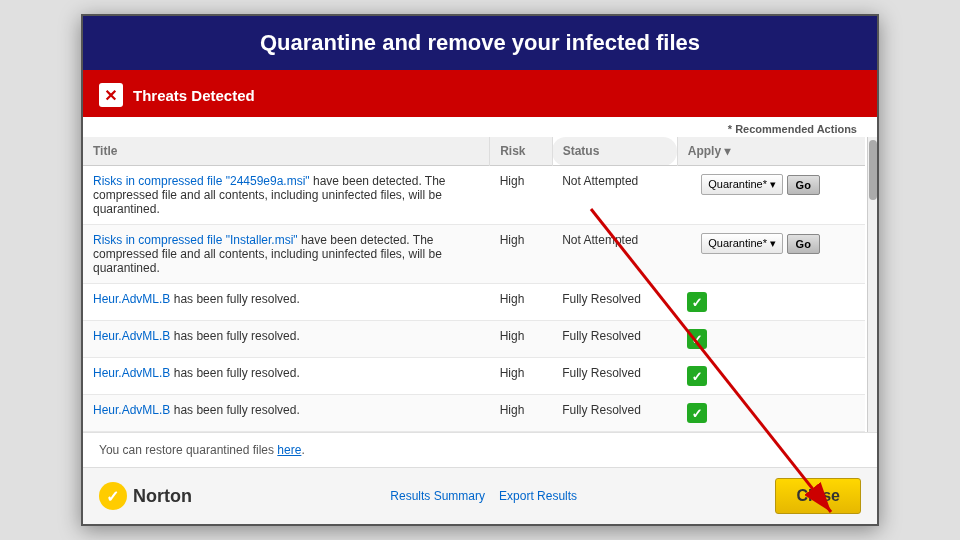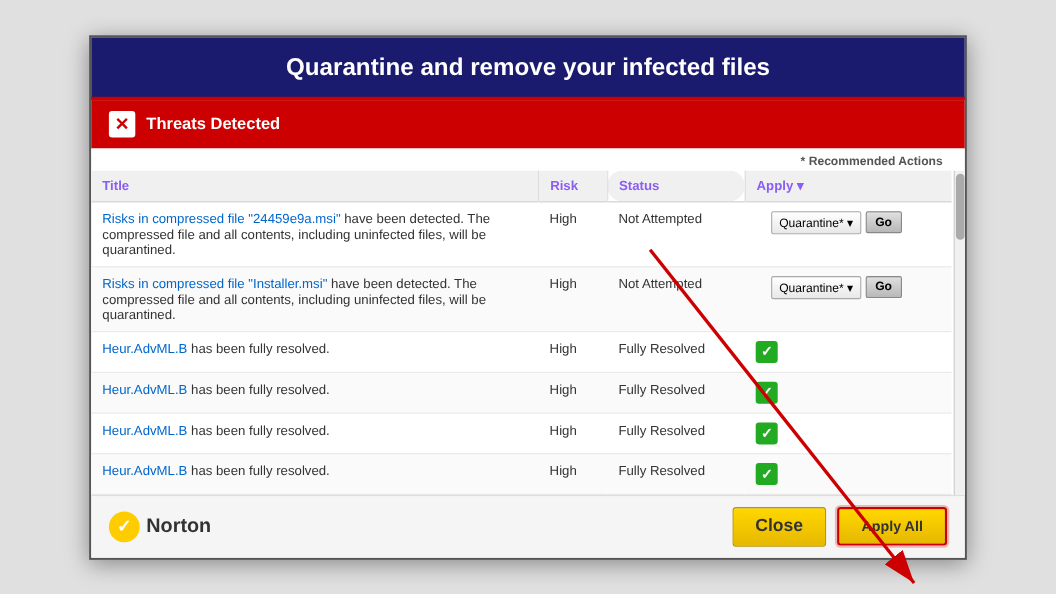--- a/index.html
+++ b/index.html
@@ -82,21 +82,21 @@
 
     thead tr {
       background: #f0f0f0;
       border-bottom: 1px solid #ccc;
     }
 
     thead th {
       text-align: left;
       padding: 7px 10px;
       font-weight: bold;
-      color: #8b5cf6;
+      color: #737373;
       border-right: 1px solid #ddd;
     }
 
     thead th:last-child { border-right: none; }
 
     tbody tr {
       border-bottom: 1px solid #e8e8e8;
     }
 
     tbody tr:nth-child(even) {
@@ -346,30 +346,36 @@
                 <td>Fully Resolved</td>
                 <td><div class="check-green">✓</div></td>
               </tr>
             </tbody>
         </table>
         <div class="scrollbar-track">
           <div class="scrollbar-thumb"></div>
         </div>
       </div>
 
+      <div class="footer-note">
+        <span>You can restore quarantined files </span><a href="#">here</a><span>.</span>
+      </div>
     </div>
 
     <div class="bottom-bar">
       <div class="norton-logo">
         <div class="norton-check">✓</div>
         <span>Norton</span>
       </div>
+      <div class="bottom-links">
+        <a href="#">Results Summary</a>
+        <a href="#">Export Results</a>
+      </div>
       <div class="bottom-buttons">
         <button class="close-btn">Close</button>
-        <button class="apply-all-btn">Apply All</button>
       </div>
     </div>
 
   </div>
 
   <svg class="arrow-overlay" viewBox="0 0 880 540" style="position:absolute;top:0;left:0;width:880px;height:540px;pointer-events:none;">
     <defs>
       <marker id="arrowhead" markerWidth="10" markerHeight="7" refX="10" refY="3.5" orient="auto">
         <polygon points="0 0, 10 3.5, 0 7" fill="#cc0000"></polygon>
       </marker>

